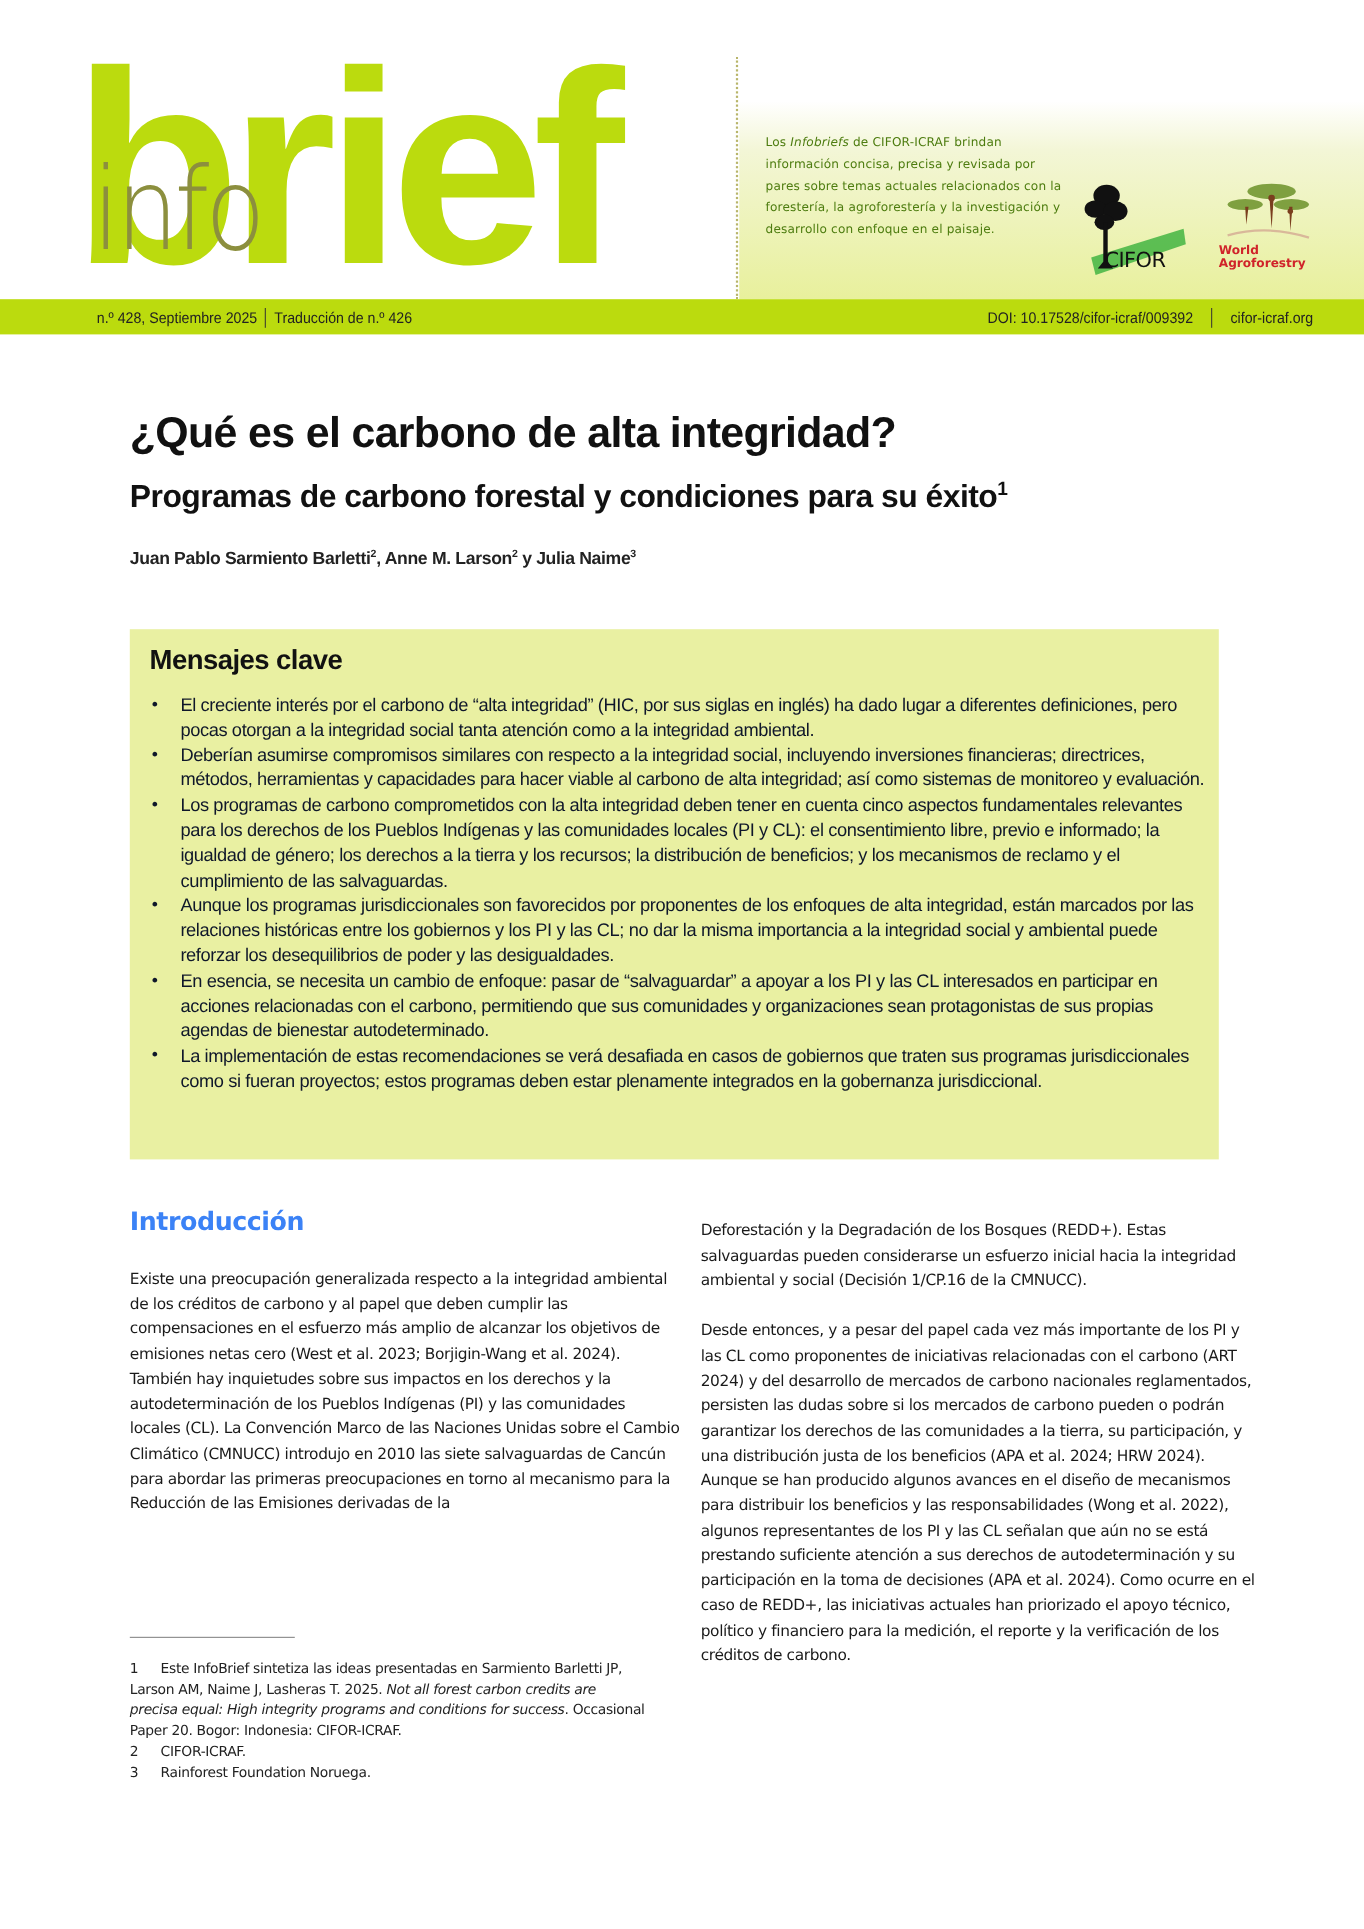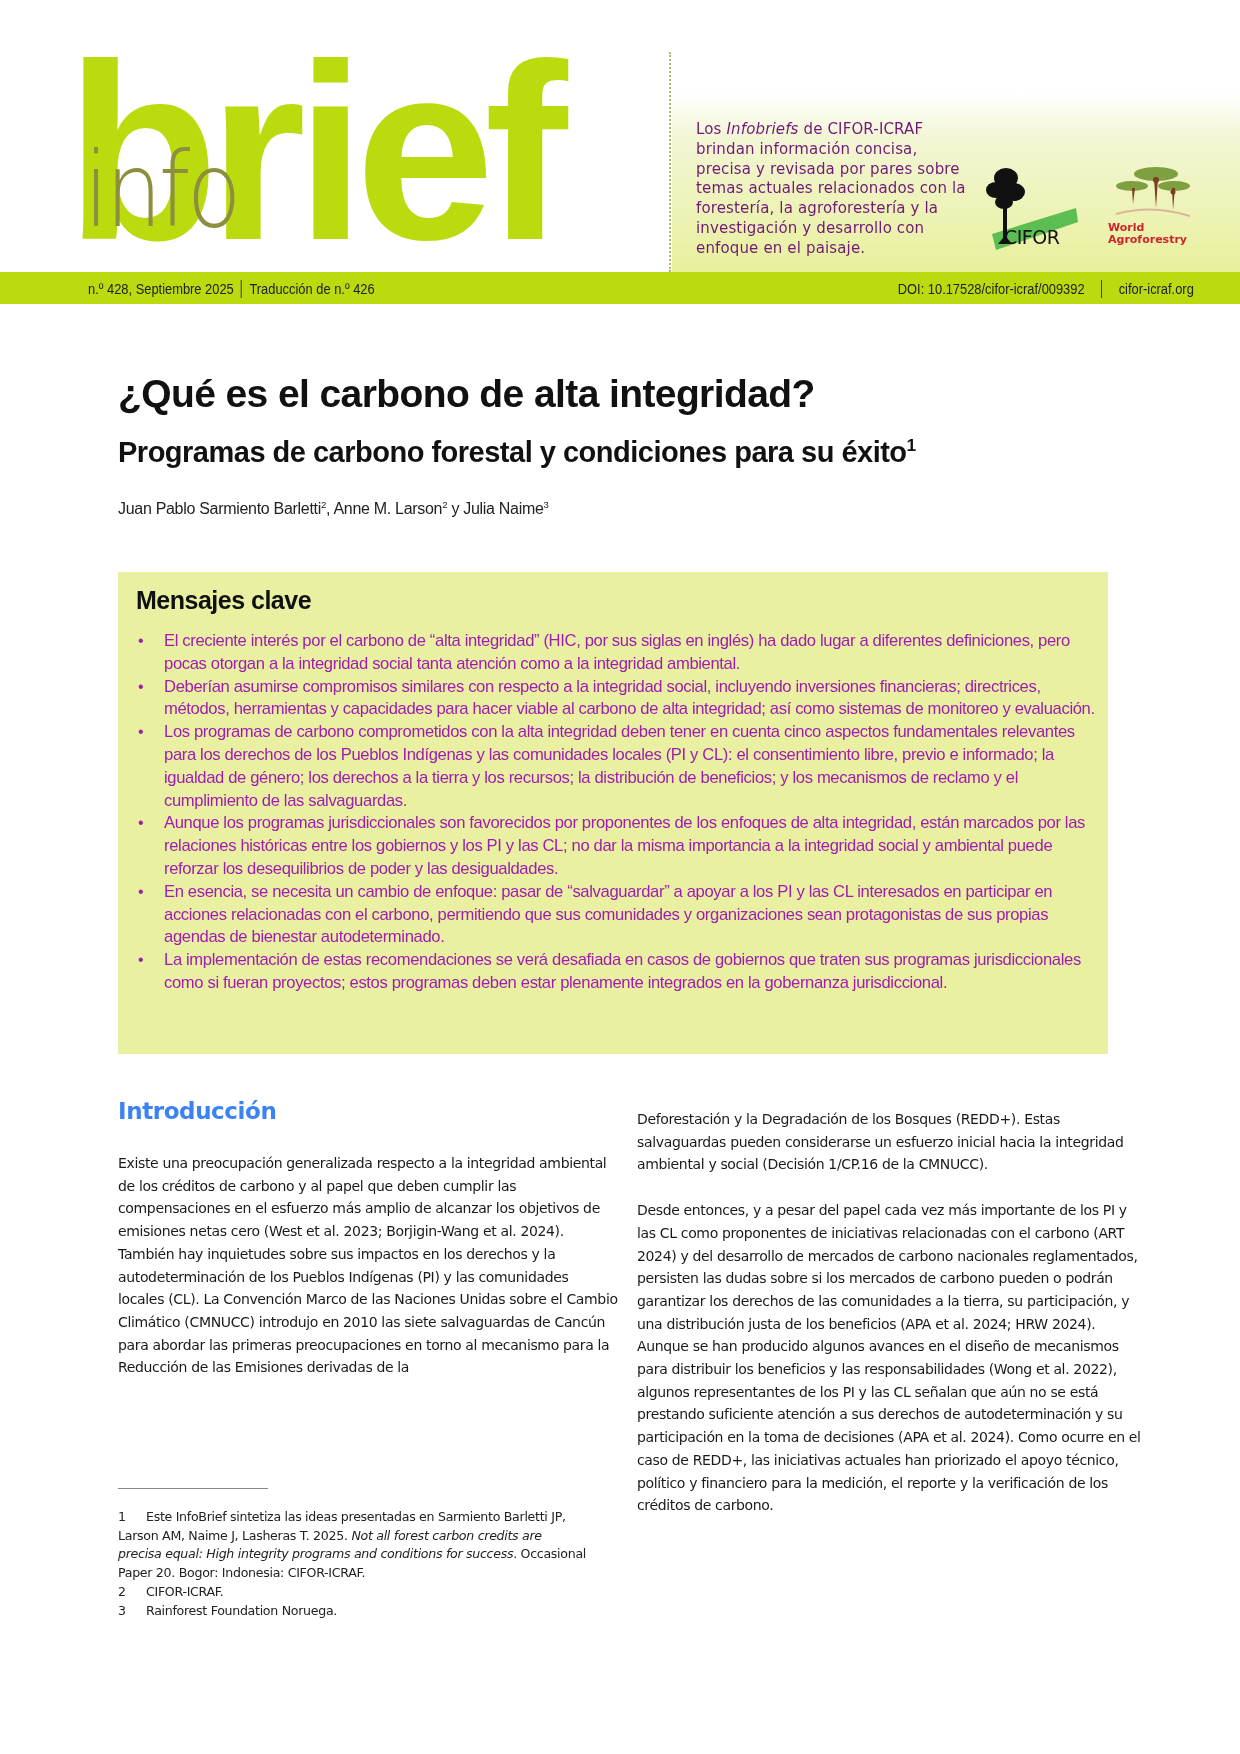--- a/index.html
+++ b/index.html
@@ -26,22 +26,22 @@
   .dotted-divider {
     position: absolute; left: 669px; top: 52px; width: 0; height: 220px;
     border-left: 2px dotted #b8b56a;
   }
   .side-panel {
     position: absolute; left: 672px; top: 92px; width: 568px; height: 180px;
     background: linear-gradient(to bottom, #ffffff 0%, #f3f6d6 25%, #e8f09c 100%);
   }
   .side-blurb {
     position: absolute; left: 696px; top: 120px; width: 270px;
-    font-family: "DejaVu Sans", sans-serif; font-size: 15px; line-height: 19.8px;
-    color: #701a75; letter-spacing: 0.15px;
+    font-family: "DejaVu Sans", sans-serif; font-size: 11px; line-height: 19.8px;
+    color: #4d7c0f; letter-spacing: 0.15px;
   }
   .side-blurb em { font-style: italic; }
   .cifor-logo { position: absolute; left: 984px; top: 164px; width: 96px; height: 86px; }
   .wa-logo { position: absolute; left: 1112px; top: 164px; width: 80px; height: 86px; }
   .wa-text {
     position: absolute; left: 1108px; top: 222px; width: 90px; text-align: left;
     font-family: "DejaVu Sans", sans-serif; font-weight: 700; font-size: 11px; line-height: 12px;
     color: #d0232a;
   }
   .cifor-text {
@@ -67,35 +67,36 @@
   .subtitle {
     position: absolute; left: 118px; top: 436px; margin: 0;
     font-family: "Liberation Sans", sans-serif; font-weight: 700; font-size: 29px;
     letter-spacing: -0.5px; color: #111;
   }
   .subtitle sup, .authors sup { font-size: 60%; vertical-align: super; line-height: 0; }
   .authors {
     position: absolute; left: 118px; top: 500px;
     font-family: "Liberation Sans", sans-serif; font-size: 16px; color: #222;
     letter-spacing: -0.3px;
+    font-weight: bold;
   }
 
   
   .key-box {
     position: absolute; left: 118px; top: 572px; width: 990px; height: 482px;
     background: #e9f0a2;
   }
   .key-title {
     position: absolute; left: 18px; top: 14px; margin: 0;
     font-family: "Liberation Sans", sans-serif; font-weight: 700; font-size: 25px;
     letter-spacing: -0.5px; color: #111;
   }
   .key-list {
     position: absolute; left: 16px; top: 58px; width: 972px; margin: 0; padding: 0; list-style: none;
-    font-family: "Liberation Sans", sans-serif; font-size: 16.6px; line-height: 22.8px; color: #a21caf;
+    font-family: "Liberation Sans", sans-serif; font-size: 16.6px; line-height: 22.8px; color: #0f172a;
     letter-spacing: -0.35px;
   }
   .key-list li { position: relative; padding-left: 30px; }
   .key-list li::before {
     content: "•"; position: absolute; left: 4px; top: 0; font-size: 16px;
   }
 
   
   .col { position: absolute; top: 1098px; width: 500px; }
   .col-left { left: 118px; }

